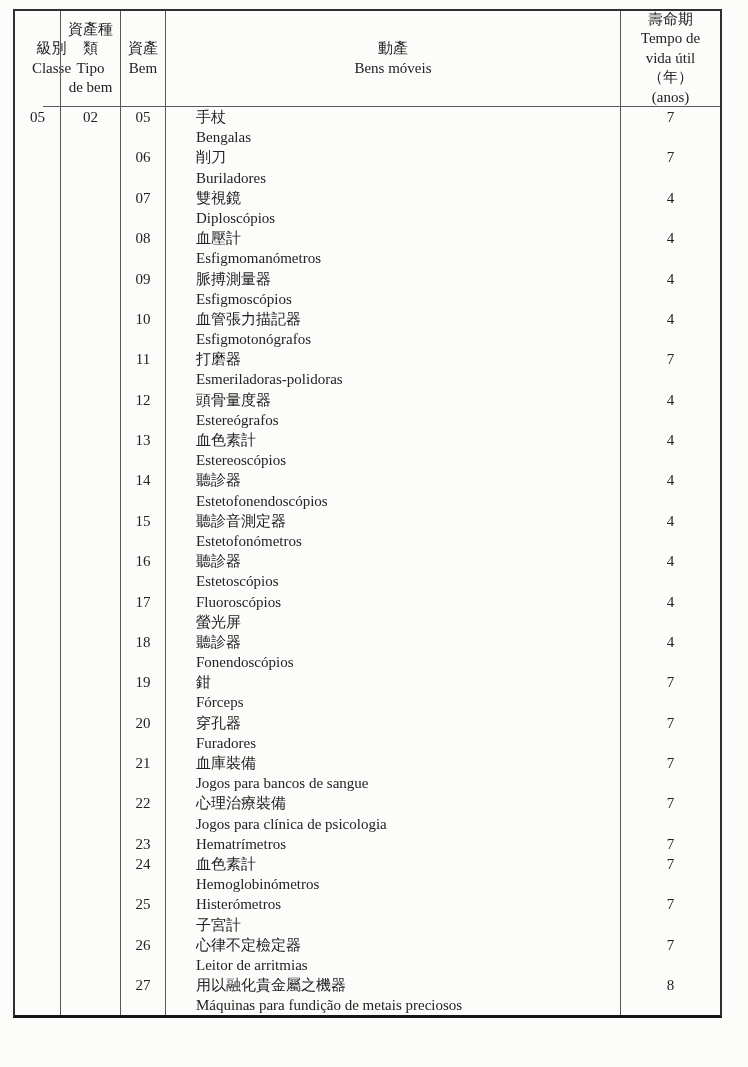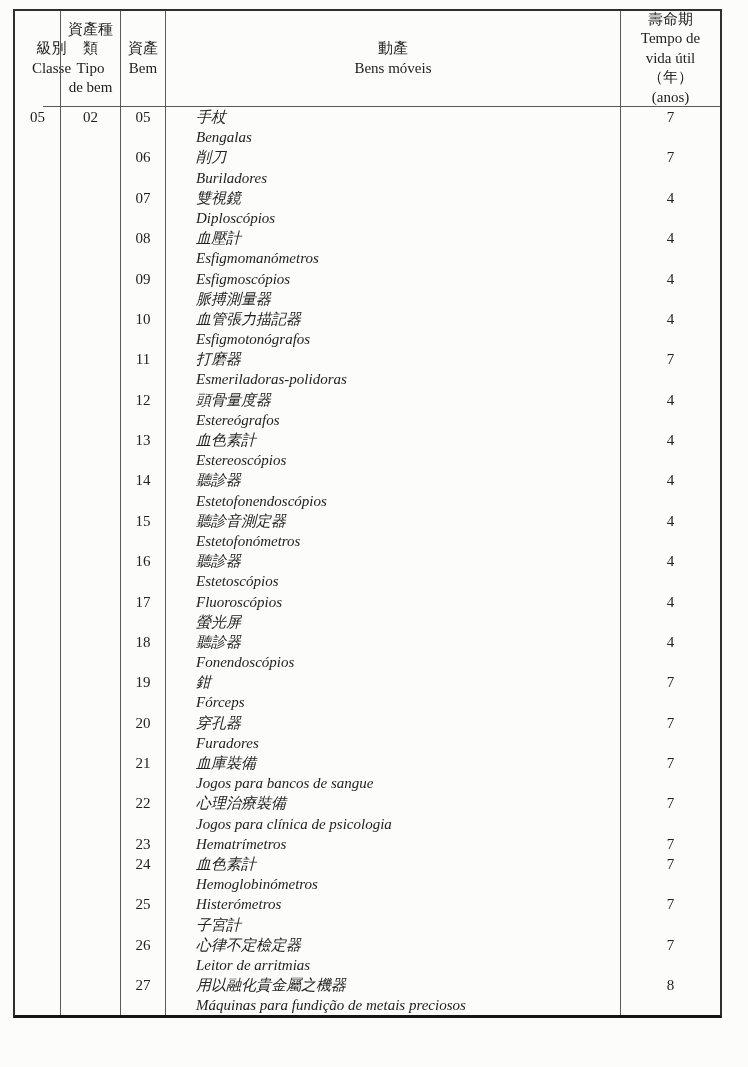--- a/index.html
+++ b/index.html
@@ -37,21 +37,21 @@
   }
   .th.first { border-left: none; margin-left: 28px; }
 
   
   .td {
     border-left: 1px solid #5a5a5a;
     font-size: 15px;
   }
   .td.first { border-left: none; }
   .td.center { text-align: center; }
-  .td.name { padding-left: 30px; font-style: italic; }
+  .td.name { padding-left: 30px; }
   .line { height: 20.2px; line-height: 20.2px; white-space: nowrap; }
   .item { display: contents; }
 </style>
 </head>
 <body>
 
 <div class="sheet">
   <div class="asset-table grid">
 
     <div class="th first">級別
@@ -149,22 +149,22 @@
         <div class="td first center">
           <div class="line"></div>
         </div>
         <div class="td center">
           <div class="line"></div>
         </div>
         <div class="td center">
           <div class="line">09</div>
         </div>
         <div class="td name">
+          <div class="line">脈搏測量器</div>
           <div class="line">Esfigmoscópios</div>
-          <div class="line">脈搏測量器</div>
         </div>
         <div class="td center">
           <div class="line">4</div>
         </div>
       </div>
 
       <div class="item">
         <div class="td first center">
           <div class="line"></div>
         </div>

